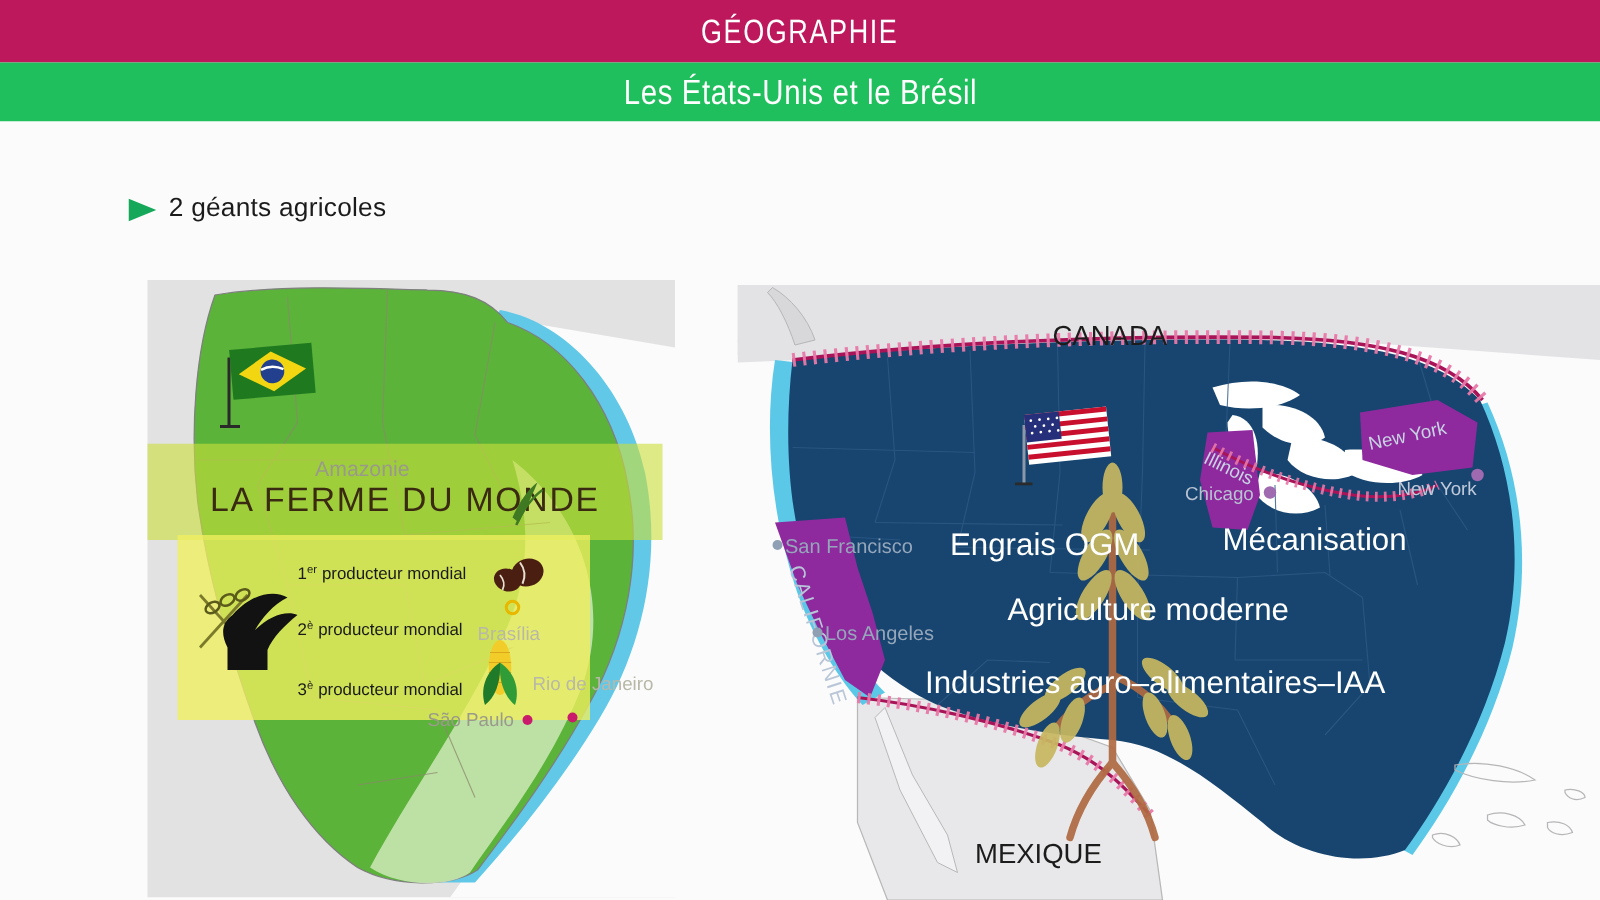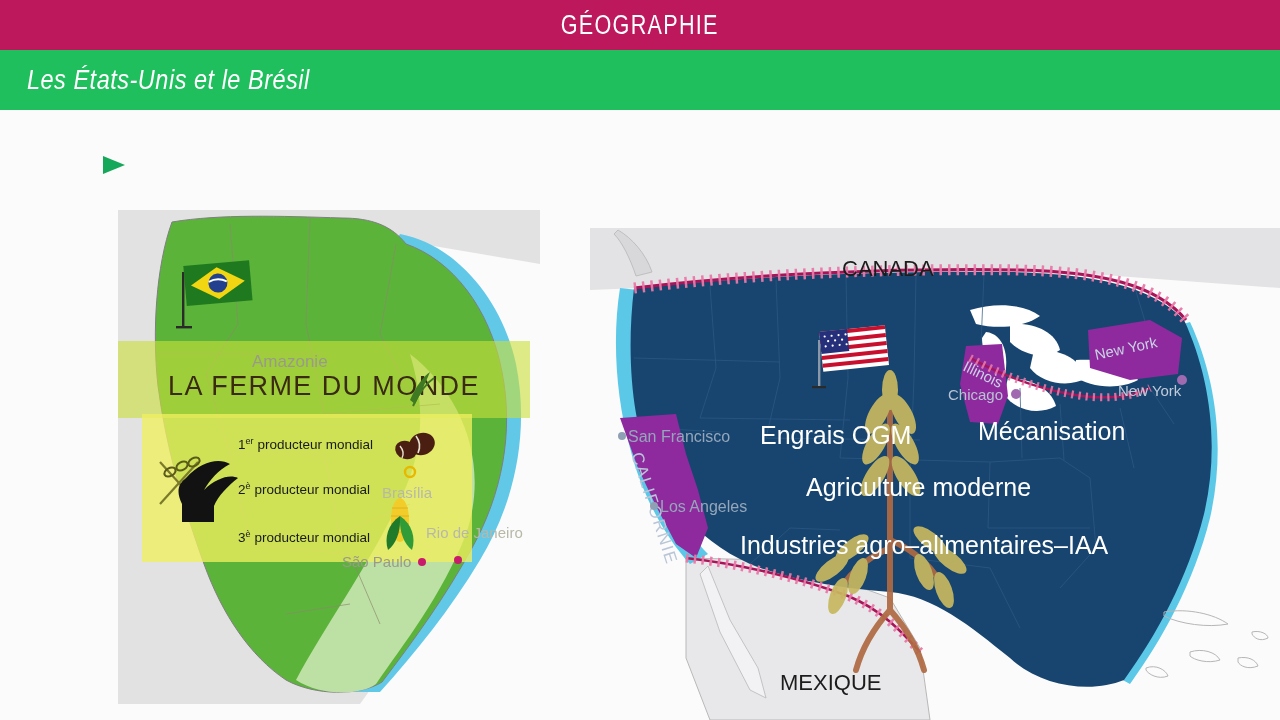--- a/index.html
+++ b/index.html
@@ -13,22 +13,22 @@
   
   .band-top{
     position:absolute; left:0; top:0; width:1280px; height:50px;
     background:#be185d; display:flex; align-items:center; justify-content:center;
   }
   .band-top .txt{
     color:#ffffff; font-size:27px; letter-spacing:1.6px; font-weight:400;
     transform:scaleX(.80); transform-origin:center;
   }
   .band-green{
-    position:absolute; left:0; top:50px; width:1280px; height:60px;
-    background:#20bf5e; display:flex; align-items:center; font-style:italic;
+    position:absolute; left:0; top:50px; width:1280px; height:47px;
+    background:#20bf5e; display:flex; align-items:center; justify-content:center;
   }
   .band-green .txt{
     color:#ffffff; font-size:28px; font-weight:400; letter-spacing:.6px;
     transform:scaleX(.84); transform-origin:center;
   }
 
   
   .bullet-row{
     position:absolute; left:103px; top:155px;
     display:flex; align-items:center; gap:10px;
@@ -37,40 +37,41 @@
     width:0;height:0;
     border-top:9px solid transparent;
     border-bottom:9px solid transparent;
     border-left:22px solid #16a85a;
     margin-top:1px;
   }
   .bullet-text{ font-size:21px; color:#1b1b1b; letter-spacing:.2px; }
 
   
   .map{ position:absolute; }
-  #brazil-map{ left:110px; top:204px; width:430px; height:500px; }
+  #brazil-map{ left:110px; top:218px; width:430px; height:500px; }
   #usa-map  { left:590px; top:228px; width:690px; height:451px; }
 
   svg{ display:block; }
 
   
   .sv-title{ font-family:"Liberation Sans",sans-serif; }
 </style>
 </head>
 <body>
 
 <div class="band-top">
   <span class="txt">GÉOGRAPHIE</span>
 </div>
 <div class="band-green">
   <span class="txt">Les États-Unis et le Brésil</span>
 </div>
 
 <div class="bullet-row">
   <span class="bullet-arrow"></span>
+  <span class="bullet-text">2 géants agricoles</span>
 </div>
 
 <div class="map" id="brazil-map">
 <svg viewBox="0 0 430 500" width="430" height="500">
   <defs>
     <clipPath id="brclip">
       <path d="M62,8 L300,8 L300,40 L360,38 L400,110 L420,190 L410,270 L380,340
                L330,400 L300,450 L250,492 L180,492 L130,460 L100,400 L72,330
                L48,250 L38,170 L46,90 Z"></path>
     </clipPath>

